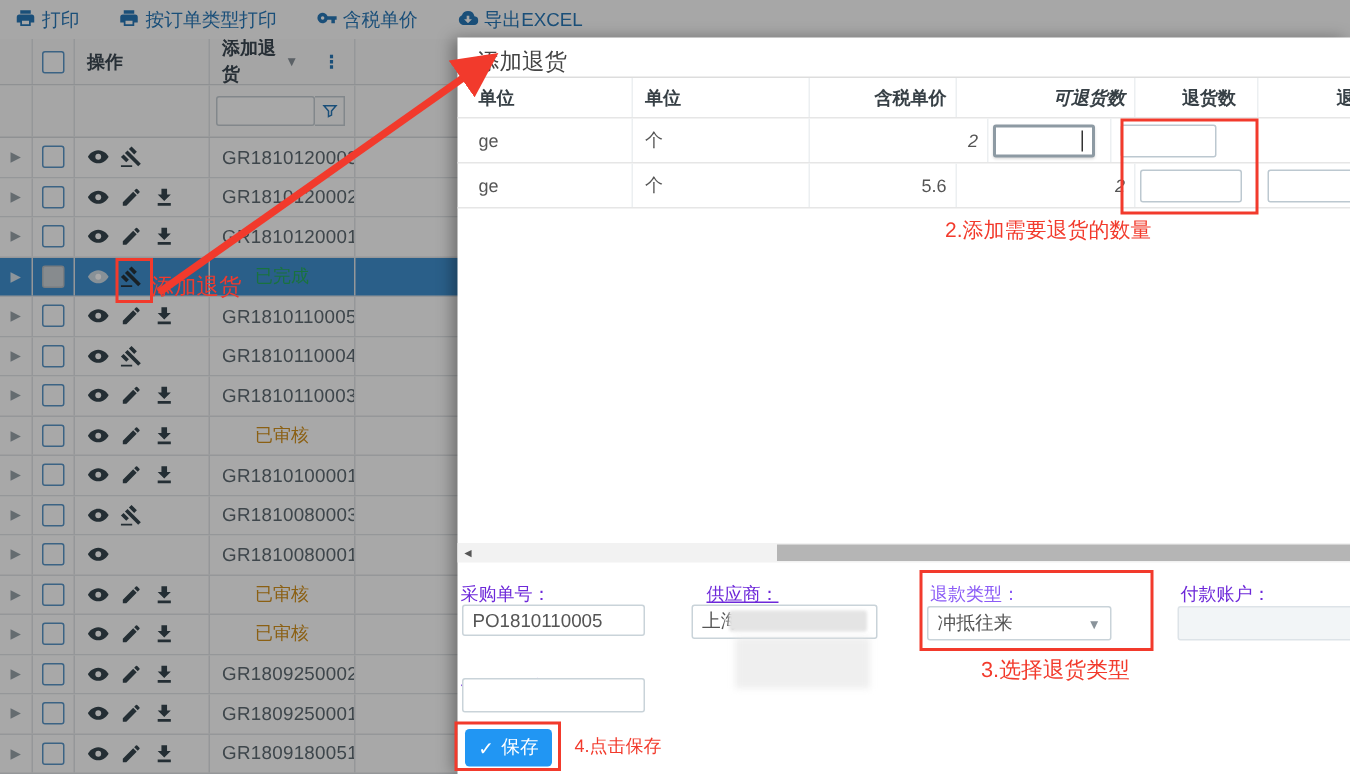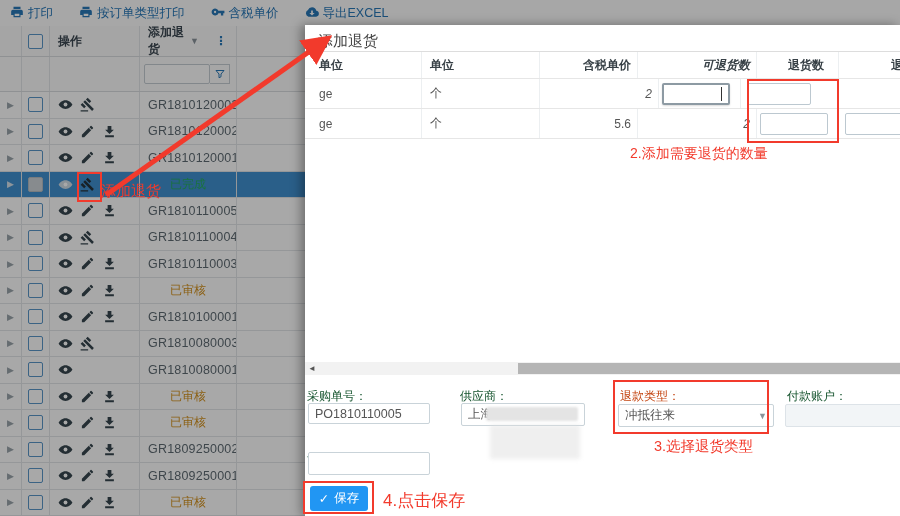--- a/index.html
+++ b/index.html
@@ -63,22 +63,22 @@
   .qty-input { width:68px; height:22px; border:1px solid #bcc8d0; border-radius:2px; background:#fff; }
   .qty-input.focused { border:2px solid #8d9aa3; box-shadow:0 1px 2px rgba(0,0,0,.15); }
   .caret-bar { position:absolute; right:8px; top:4px; width:1.5px; height:14px; background:#333; }
   .amt-input { width:64px; height:22px; border:1px solid #bcc8d0; border-radius:2px; background:#fff; margin-left:-23px; }
   .mc6.cell-input { padding-left:29px; }
 
   .hscroll { position:absolute; left:0; top:337px; width:595px; height:13px; background:#f2f2f2; }
   .hs-arrow { position:absolute; left:3px; top:2px; font-size:8px; color:#555; }
   .hs-thumb { position:absolute; left:213px; top:1px; height:11px; width:382px; background:#b5b5b5; }
 
-  .fld-label { position:absolute; color:#14532d; font-size:12px; }
-  .fld-label.red { color:#c2410c; }
+  .fld-label { position:absolute; color:#6d28d9; font-size:12px; }
+  .fld-label.red { color:#8b5cf6; }
   .txt-input { position:absolute; height:21px; border:1px solid #c9d3d9; border-radius:2px; background:#fff; color:#555; font-size:12.5px; padding:0 6px; font-family:"Liberation Sans",sans-serif; }
   .sel { position:absolute; height:23px; border:1px solid #c9d3d9; border-radius:2px; background:#fff; color:#555; display:flex; align-items:center; padding:0 6px; font-size:12.5px; }
   .sel .caret { margin-left:auto; color:#8a949b; font-size:9px; }
   .sel.disabled { background:#f2f5f7; border-color:#dde3e8; }
   .supplier-blur { position:absolute; left:24px; top:3px; width:92px; height:14px; background:#e4e4e4; filter:blur(1px); border-radius:2px; }
   .supplier-blur2 { position:absolute; left:185px; top:400px; width:90px; height:34px; background:rgba(226,226,226,.55); filter:blur(2px); }
   .save-btn { position:absolute; left:5px; top:461px; width:58px; height:25px; background:#2196f3; color:#fff; border:none; border-radius:3px; font-size:12.5px; display:flex; align-items:center; justify-content:center; gap:5px; cursor:pointer; font-family:"Liberation Sans",sans-serif; }
 
   
   .anno-box { position:absolute; border:2px solid #f23a2c; z-index:60; pointer-events:none; }
@@ -441,20 +441,21 @@
                   <path d="M12 5C6.5 5 2.2 9.3 1 12c1.2 2.7 5.5 7 11 7s9.8-4.3 11-7c-1.2-2.7-5.5-7-11-7z"></path>
                   <circle cx="12" cy="12" r="3.1" fill="#fff"></circle>
                 </svg></span>
               <span class="op-icon"><svg viewBox="0 0 24 24">
                   <path d="M3 17.25V21h3.75L17.81 9.94l-3.75-3.75L3 17.25zM20.71 7.04a1 1 0 0 0 0-1.41l-2.34-2.34a1 1 0 0 0-1.41 0l-1.83 1.83 3.75 3.75 1.83-1.83z"></path>
                 </svg></span>
               <span class="op-icon"><svg viewBox="0 0 24 24">
                   <path d="M19 9h-4V3H9v6H5l7 7 7-7zM5 18v3h14v-3H5z"></path>
                 </svg></span>
             </div>
+            <div class="gc id-cell">GR1809180051</div>
             <div class="gc status st-approved">已审核</div>
           </div>
         </div>
     </div>
   </div>
 
   <div class="overlay"></div>
 
   <div class="modal">
     <div class="modal-title">添加退货</div>
@@ -496,29 +497,29 @@
     </div>
 
     <div class="hscroll">
       <span class="hs-arrow">◄</span>
       <span class="hs-thumb"></span>
     </div>
 
     <span class="fld-label" style="left:2px; top:363px;">采购单号：</span>
     <input class="txt-input" style="left: 3px; top: 378px; width: 122px;" value="PO1810110005">
 
-    <span class="fld-label" style="left:155px; top:363px;">供应商：</span>
+    <span class="fld-label" style="left:166px; top:363px;text-decoration:underline;">供应商：</span>
     <div class="sel" style="left:156px; top:378px; width:124px; border-color:#c9d3d9;">
       <span>上海</span>
       <span class="supplier-blur"></span>
     </div>
     <div class="supplier-blur2"></div>
 
     <span class="fld-label red" style="left:315px; top:363px;">退款类型：</span>
-    <div class="sel" style="left:313px; top:379px; width:156px;">
+    <div class="sel" style="left:313px; top:379px; width:123px;">
       <span>冲抵往来</span>
       <span class="caret">▼</span>
     </div>
 
     <span class="fld-label" style="left:482px; top:363px;">付款账户：</span>
     <div class="sel disabled" style="left:480px; top:379px; width:148px;">
       <span></span>
 
     </div>
 
@@ -543,14 +544,14 @@
   <div class="anno-box" style="left:77px; top:172px; width:25px; height:30px;"></div>
   <div class="anno-text" style="left:101px; top:182px; font-size:15px;">添加退货</div>
 
   <div class="anno-box" style="left:747px; top:79px; width:92px; height:64px;"></div>
   <div class="anno-text" style="left:630px; top:145px; font-size:14px;">2.添加需要退货的数量</div>
 
   <div class="anno-box" style="left:613px; top:380px; width:156px; height:54px;"></div>
   <div class="anno-text" style="left:654px; top:437px; font-size:14.5px;">3.选择退货类型</div>
 
   <div class="anno-box" style="left:303px; top:481px; width:71px; height:33px;"></div>
-  <div class="anno-text" style="left:383px; top:489px; font-size:17px;">4.点击保存</div>
+  <div class="anno-text" style="left:383px; top:489px; font-size:12px;">4.点击保存</div>
 </div>
 
 </body></html>

